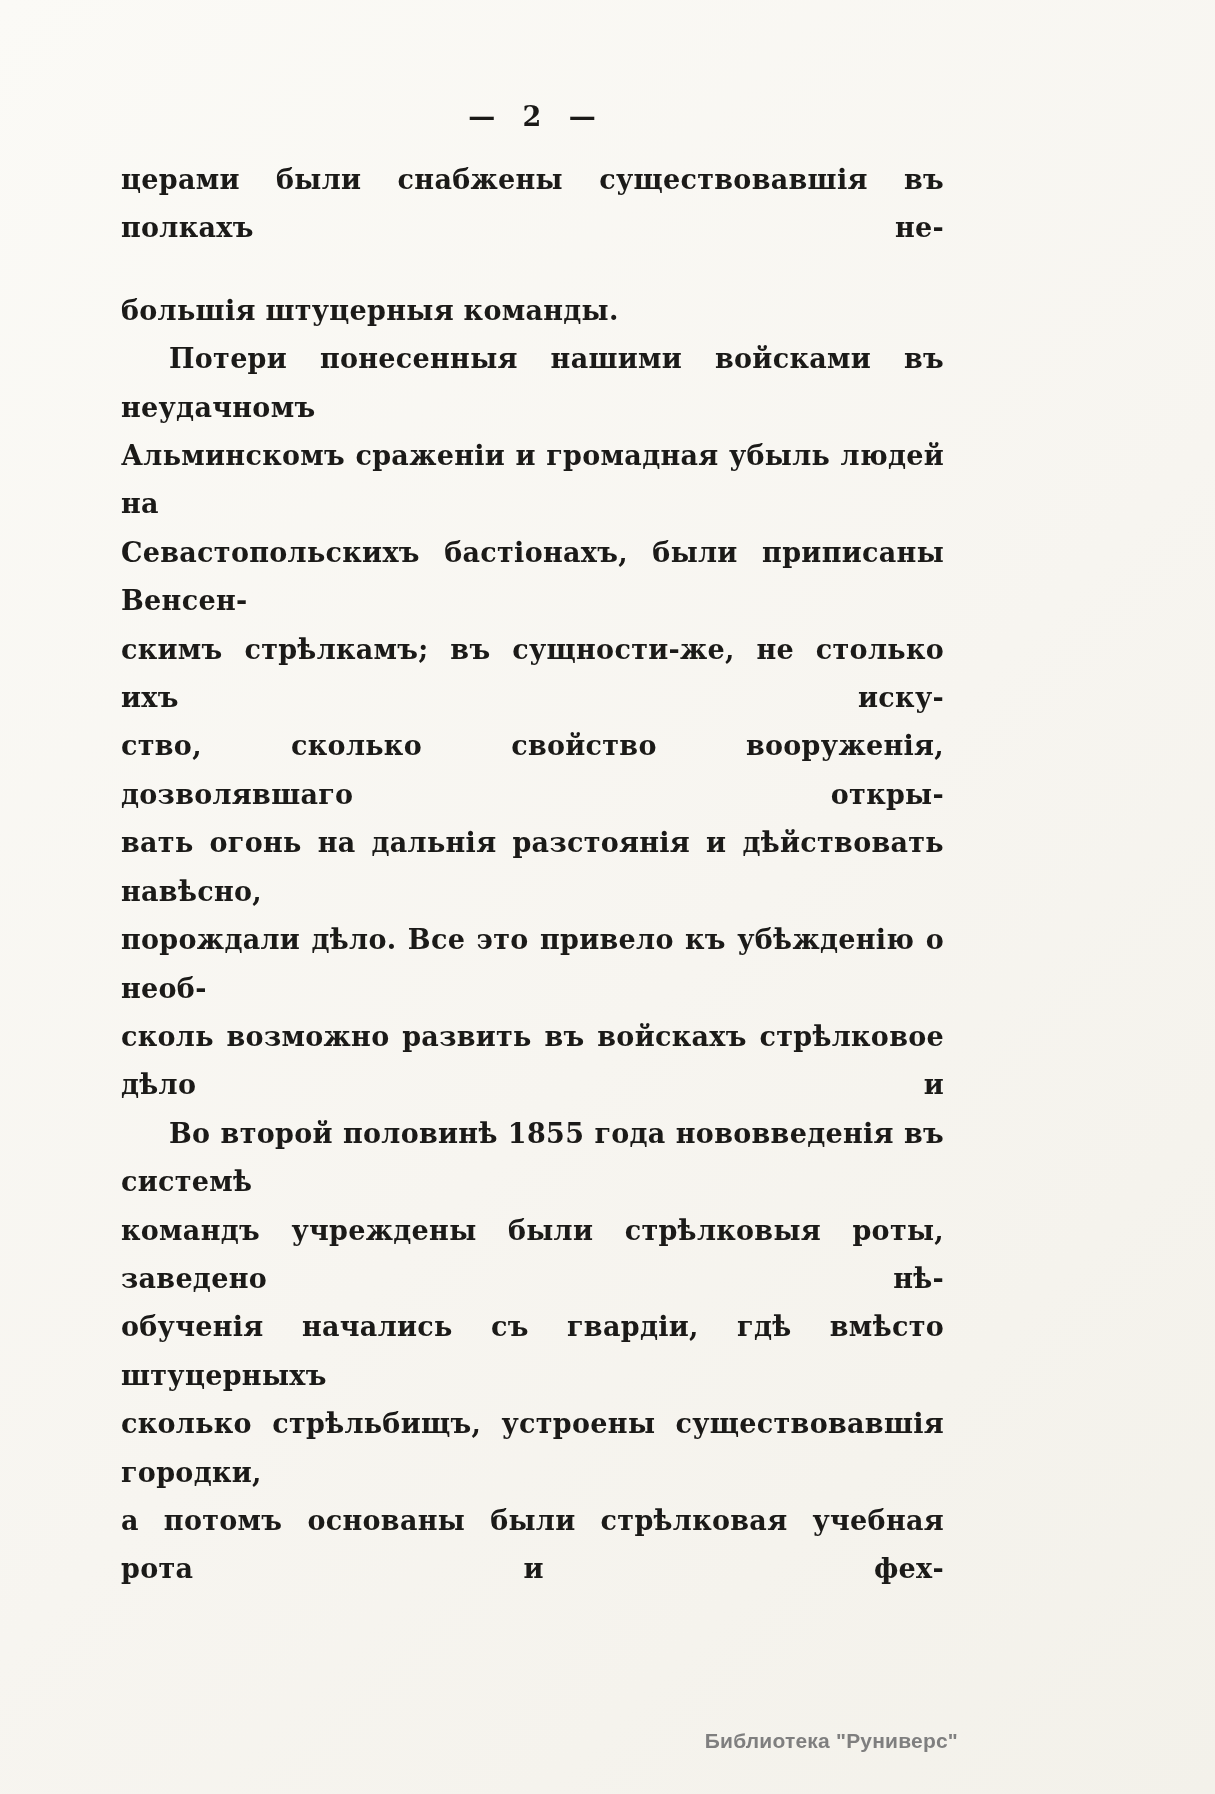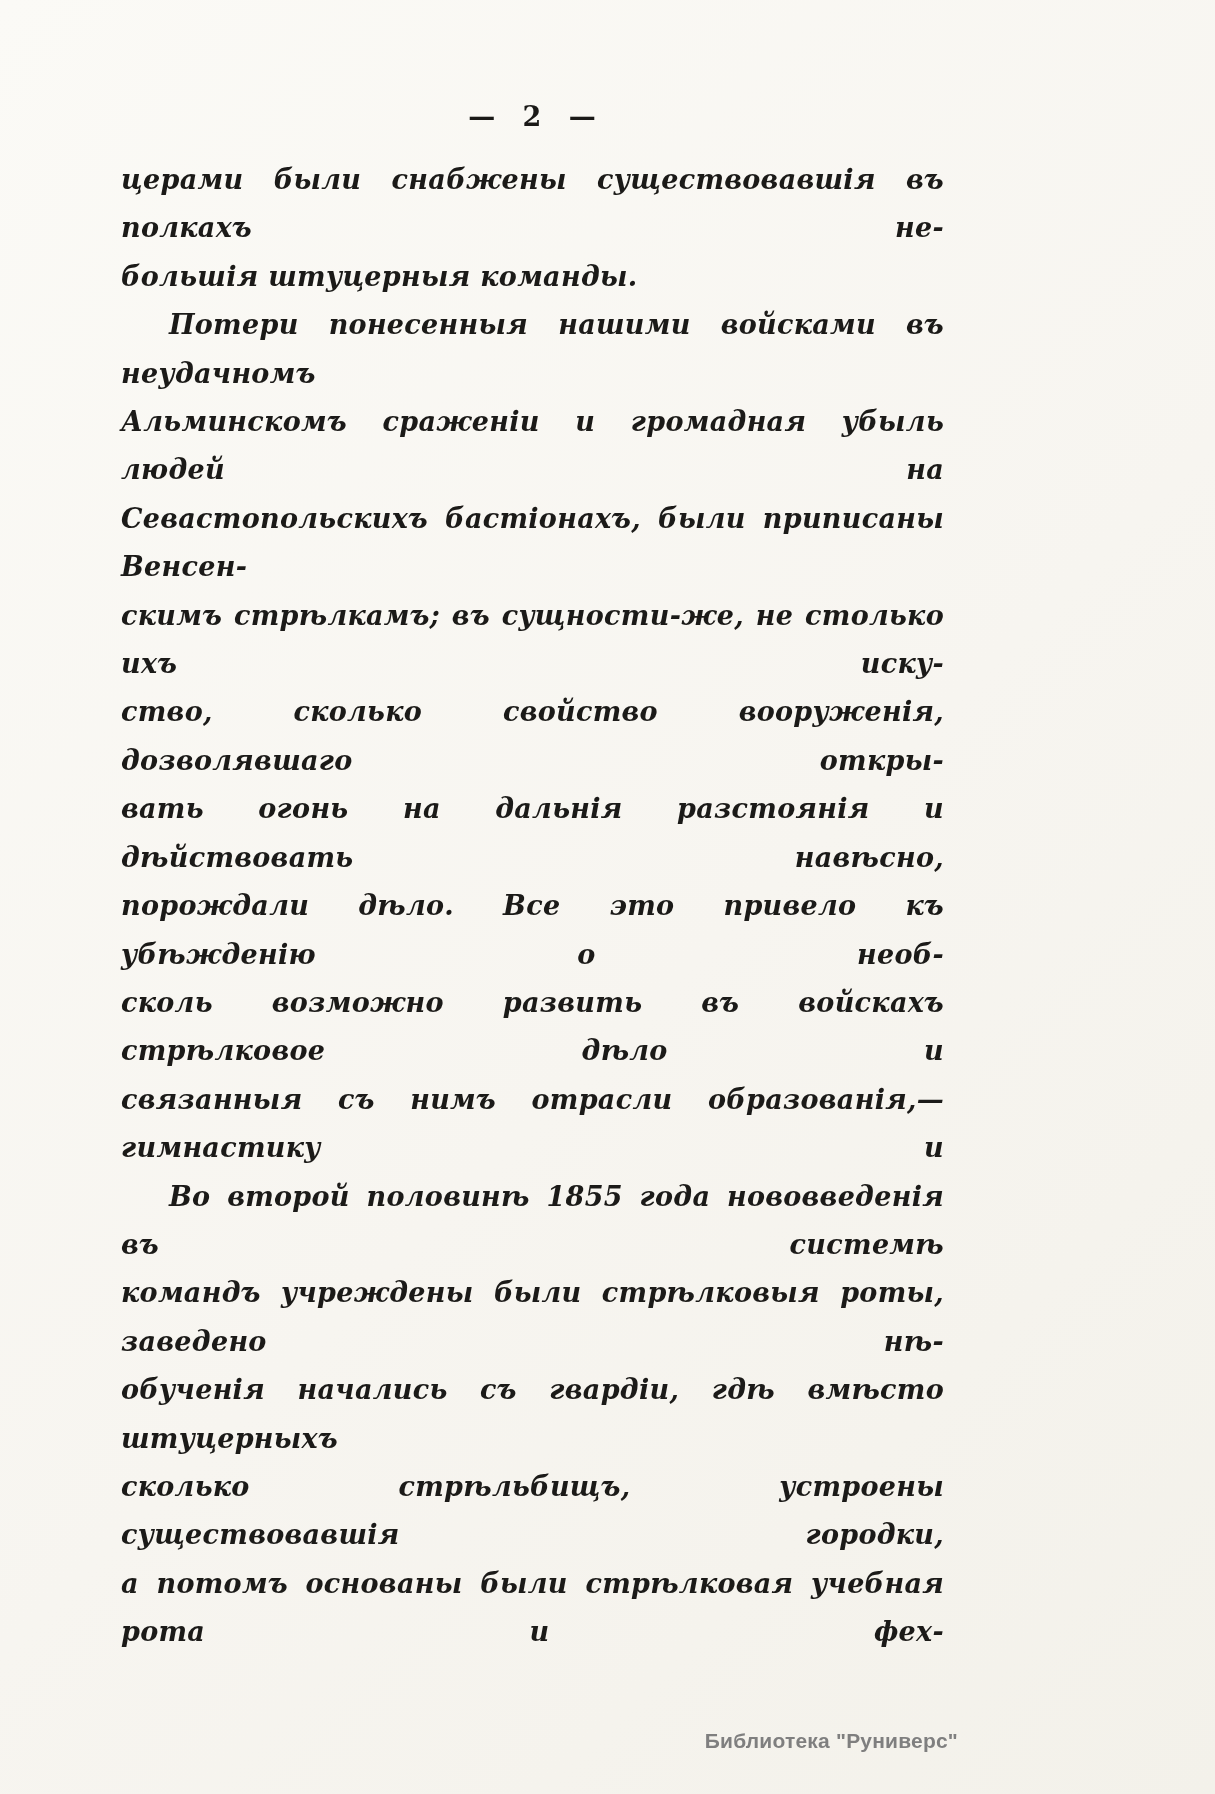--- a/index.html
+++ b/index.html
@@ -38,25 +38,25 @@
     padding: 0;
   }
   .line {
     font-size: 27px;
     font-weight: bold;
     line-height: 48.4px;
     letter-spacing: 0.3px;
     text-align: justify;
     text-align-last: justify;
     color: #1b1a18;
-    font-style: italic;
   }
   .line.last {
     text-align: left;
     text-align-last: left;
+    margin-top: 34px;
   }
   .para.indented .line:first-child {
     text-indent: 48px;
   }
   .watermark {
     position: absolute;
     top: 1729px;
     right: 257px;
     font-family: "Liberation Sans", "DejaVu Sans", sans-serif;
     font-size: 21px;
@@ -77,21 +77,20 @@
     </div>
     <div class="para indented">
       <div class="line">Потери понесенныя нашими войсками въ неудачномъ</div>
       <div class="line">Альминскомъ сраженіи и громадная убыль людей на</div>
       <div class="line">Севастопольскихъ бастіонахъ, были приписаны Венсен-</div>
       <div class="line">скимъ стрѣлкамъ; въ сущности-же, не столько ихъ иску-</div>
       <div class="line">ство, сколько свойство вооруженія, дозволявшаго откры-</div>
       <div class="line">вать огонь на дальнія разстоянія и дѣйствовать навѣсно,</div>
       <div class="line">порождали дѣло. Все это привело къ убѣжденію о необ-</div>
       <div class="line">сколь возможно развить въ войскахъ стрѣлковое дѣло и</div>
-      <div class="line">связанныя съ нимъ отрасли образованія,—гимнастику и</div>
     </div>
     <div class="para indented">
       <div class="line">Во второй половинѣ 1855 года нововведенія въ системѣ</div>
       <div class="line">командъ учреждены были стрѣлковыя роты, заведено нѣ-</div>
       <div class="line">обученія начались съ гвардіи, гдѣ вмѣсто штуцерныхъ</div>
       <div class="line">сколько стрѣльбищъ, устроены существовавшія городки,</div>
       <div class="line">а потомъ основаны были стрѣлковая учебная рота и фех-</div>
     </div>
   </div>
 

